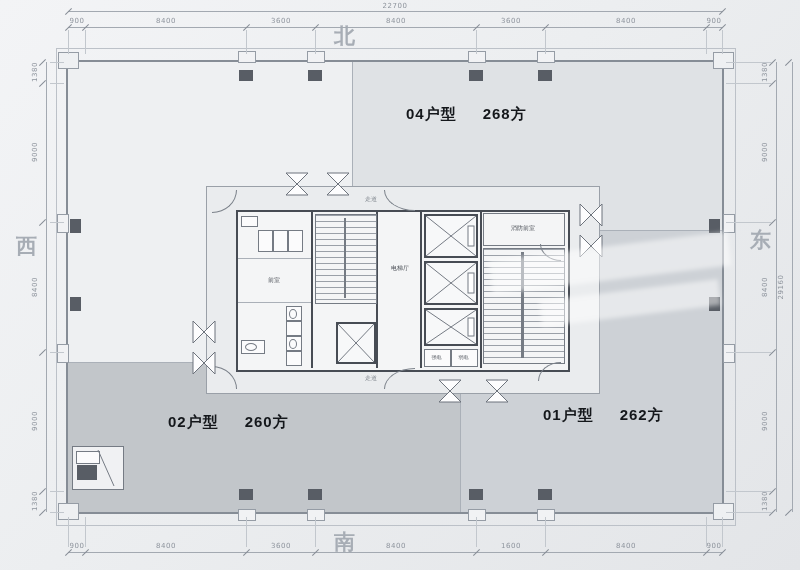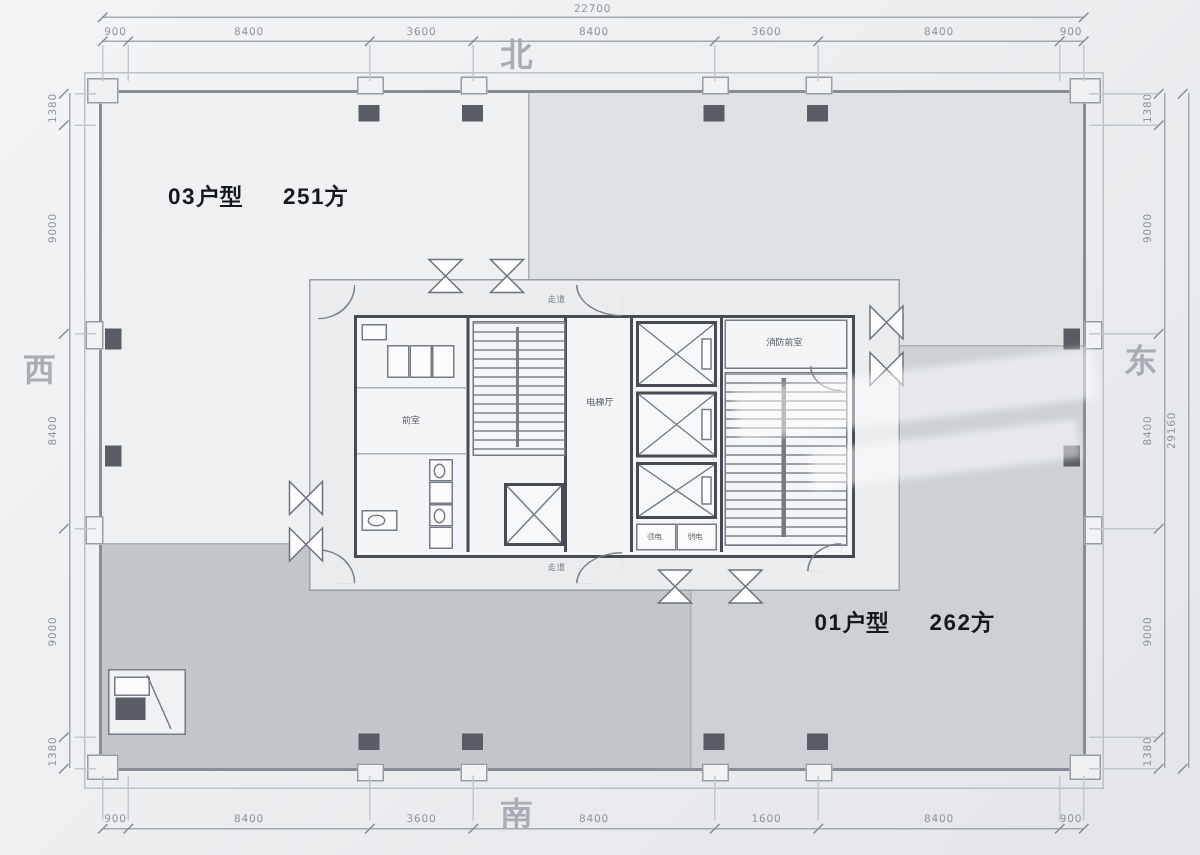--- a/index.html
+++ b/index.html
@@ -200,22 +200,25 @@
   <div class="fixline" style="left:72px;top:446px;width:50px;height:42px;background:#f0f1f3;"></div>
   <div class="fixline" style="left:76px;top:451px;width:22px;height:11px;"></div>
   <div class="col" style="left:77px;top:465px;width:20px;height:15px;"></div>
   <svg style="left:96px;top:448px;" width="22" height="40">
       <line x1="2" y1="2" x2="18" y2="38" stroke="#757b84" stroke-width="1"></line>
     </svg>
 
   <div class="wm" style="left:490px;top:246px;width:240px;height:34px;transform:rotate(-7deg);"></div>
   <div class="wm" style="left:540px;top:290px;width:180px;height:26px;transform:rotate(-7deg);"></div>
 
-  <div class="unitlabel" style="left:112px;top:122px;">
-    <span>03户型</span><span class="gap"></span><span>251方</span>
+  <div class="unitlabel" style="left:406px;top:105px;">
+    <span>04户型</span><span class="gap"></span><span>268方</span>
+  </div>
+  <div class="unitlabel" style="left:168px;top:413px;">
+    <span>02户型</span><span class="gap"></span><span>260方</span>
   </div>
   <div class="unitlabel" style="left:543px;top:406px;text-align:right;">
     <span>01户型</span><span class="gap"></span><span>262方</span>
   </div>
 
   <div class="compass" style="left:334px;top:22px;">北</div>
   <div class="compass" style="left:334px;top:528px;">南</div>
   <div class="compass" style="left:16px;top:232px;">西</div>
   <div class="compass" style="left:750px;top:226px;">东</div>
 

